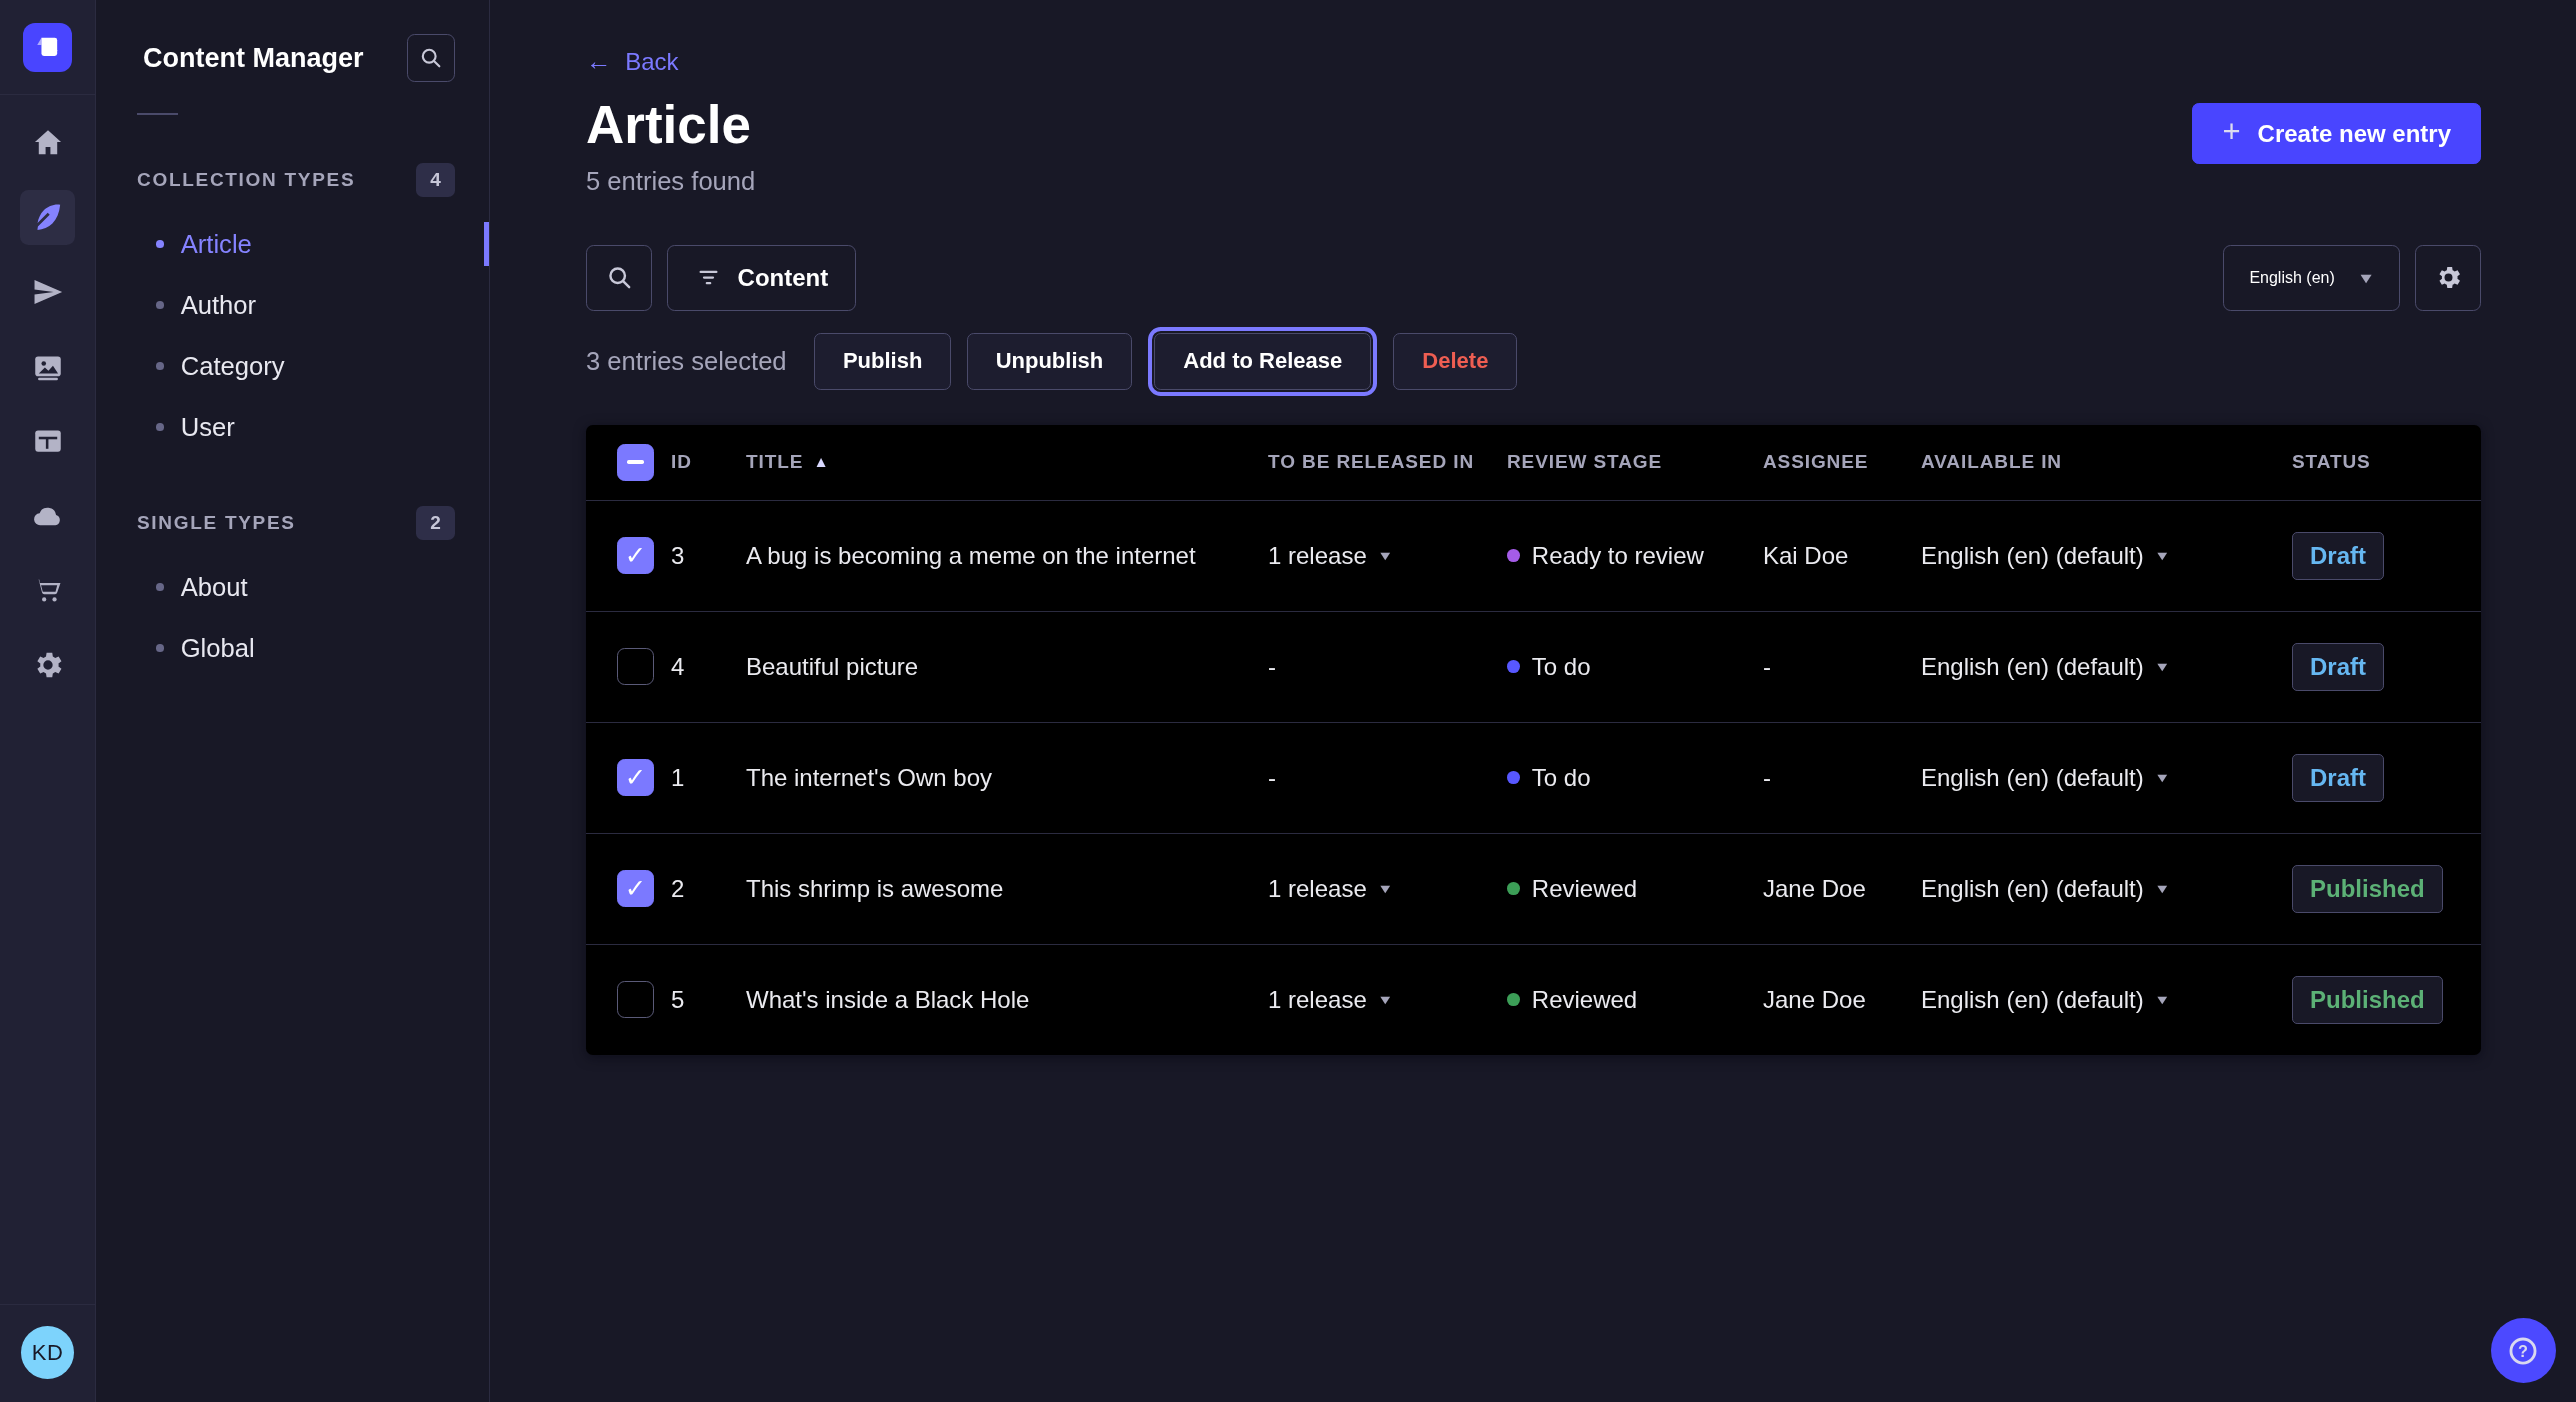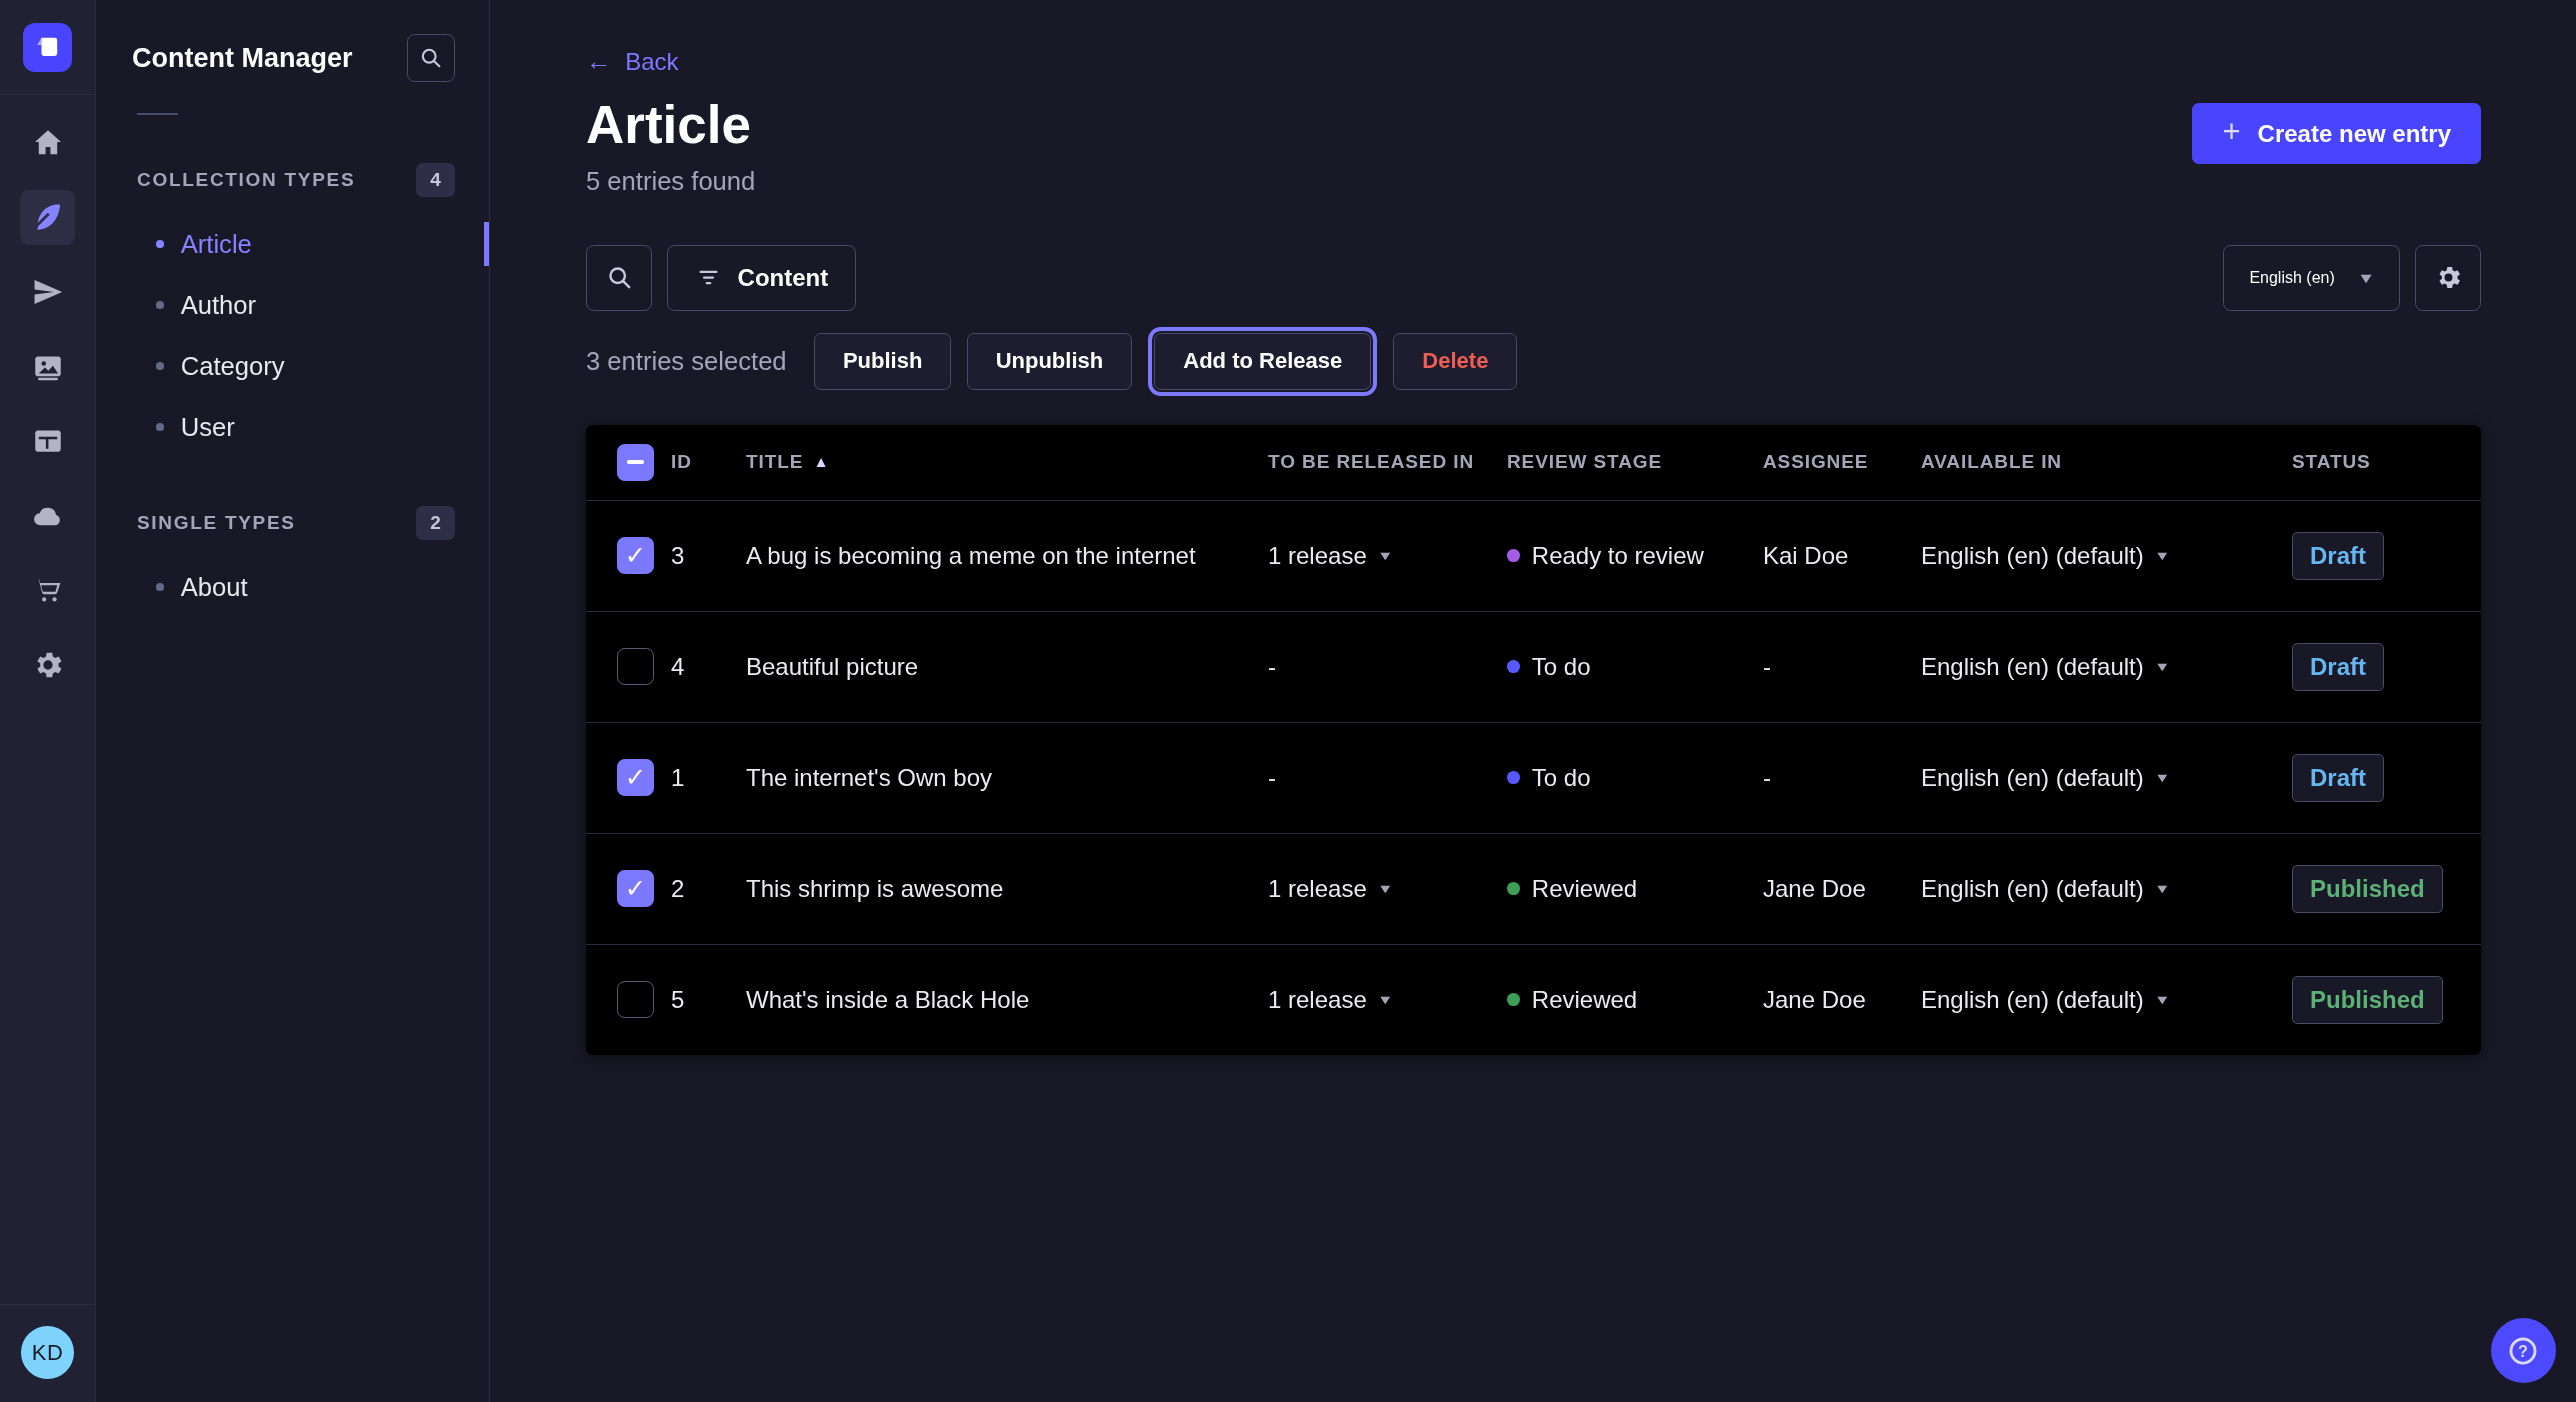--- a/index.html
+++ b/index.html
@@ -37,21 +37,21 @@
     width:53px; height:53px; border-radius:50%; background:#7dd3fc; color:#181826;
     font-size:22px; font-weight:400; display:flex; align-items:center; justify-content:center;
     cursor:pointer; letter-spacing:0.4px;
   }
 
   
   .subnav {
     width:394px; height:100%; background:#181826; flex-shrink:0;
     border-right:0.9px solid #2b2b40; position:relative; padding-top:34px;
   }
-  .subnav-head { display:flex; align-items:center; justify-content:space-between; padding:0 34px 0 36px; }
+  .subnav-head { display:flex; align-items:center; justify-content:space-between; padding:0 34px 0 47px; }
   .subnav-title { font-size:27px; font-weight:700; color:#ffffff; }
   .subnav-search-btn {
     width:48px; height:48px; border-radius:7.7px; background:transparent;
     border:0.9px solid #4a4a6a; color:#c8c8d8; display:flex; align-items:center; justify-content:center; cursor:pointer;
   }
   .subnav-search-btn svg { width:25.6px; height:25.6px; }
   .subnav-divider { width:41px; height:1.7px; background:#4a4a6a; margin:31px 0 0 41px; }
   .section { margin-top:48px; }
   .section-head { display:flex; align-items:center; justify-content:space-between; padding:0 34px 0 41px; margin-bottom:17px; }
   .section-label { font-size:19px; font-weight:700; color:#a5a5ba; letter-spacing:1.7px; }
@@ -262,20 +262,24 @@
 
     <div class="section">
       <div class="section-head">
         <span class="section-label">SINGLE TYPES</span>
         <span class="section-badge">2</span>
       </div>
       <ul style="list-style:none">
         <li class="subnav-item">
           <span class="bullet"></span>
           <span>About</span>
+        </li>
+        <li class="subnav-item">
+          <span class="bullet"></span>
+          <span>Global</span>
         </li>
       </ul>
     </div>
   </aside>
 
   <main class="main">
     <div class="back-row">
       <span class="back-arrow">←</span>
       <span>Back</span>
     </div>

